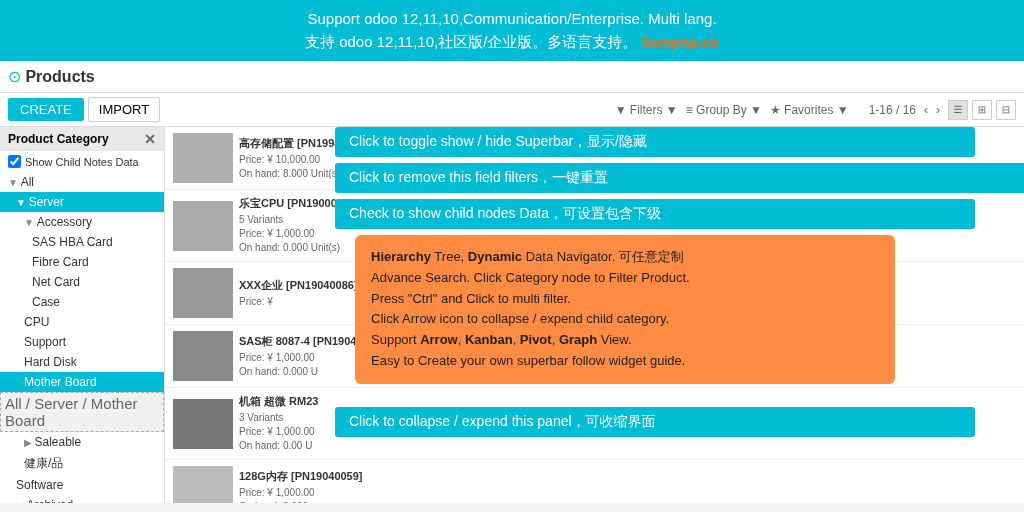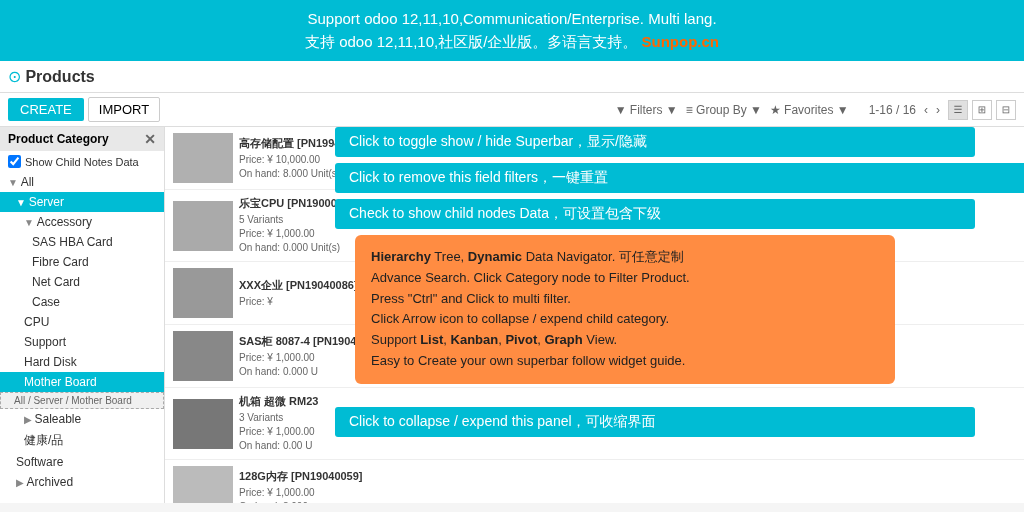--- a/index.html
+++ b/index.html
@@ -113,23 +113,23 @@
     .sidebar-section-header .minus { font-size: 14px; color: #666; }
     .sidebar-checkbox { display: flex; align-items: center; gap: 4px; padding: 4px 8px; font-size: 11px; color: #333; cursor: pointer; }
     .sidebar-item { padding: 3px 8px; font-size: 12px; color: #333; cursor: pointer; }
     .sidebar-item.indent1 { padding-left: 16px; }
     .sidebar-item.indent2 { padding-left: 24px; }
     .sidebar-item.indent3 { padding-left: 32px; }
     .sidebar-item.selected { background: #00bcd4; color: white; }
     .sidebar-item.hover-label {
       background: #f0f0f0;
       border: 1px dashed #aaa;
-      font-size: 10px;
+      font-size: 15px;
       color: #666;
-      padding: 2px 13px;
+      padding: 2px 4px;
     }
     .arrow { font-size: 10px; color: #888; }
 
     
     .product-area {
       flex: 1;
       overflow-y: auto;
       background: #f5f5f5;
       position: relative;
     }
@@ -272,21 +272,21 @@
       </div>
 
       <div class="tooltip-box orange" style="top:108px; left:190px;">
         <p>
           <strong>Hierarchy</strong> Tree, <strong>Dynamic</strong> Data Navigator. 可任意定制
         </p>
         <p>Advance Search. Click Category node to Filter Product.</p>
         <p>Press "Ctrl" and Click to multi filter.</p>
         <p>Click Arrow icon to collapse / expend child category.</p>
         <p>
-          Support <strong>List</strong>, <strong>Kanban</strong>, <strong>Pivot</strong>, <strong>Graph</strong> View.
+          Support <strong>Arrow</strong>, <strong>Kanban</strong>, <strong>Pivot</strong>, <strong>Graph</strong> View.
         </p>
         <p>Easy to Create your own superbar follow widget guide.</p>
       </div>
 
       <div class="tooltip-box" style="top:280px; left:170px; width:640px;">
         <span>Click to collapse / expend this panel，可收缩界面</span>
       </div>
     </div>
 
     <div style="padding:0;">

